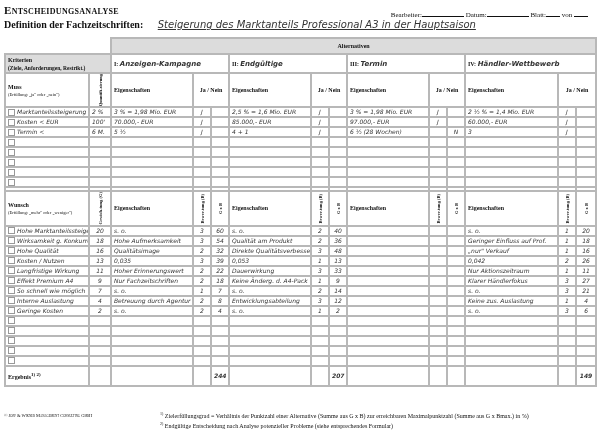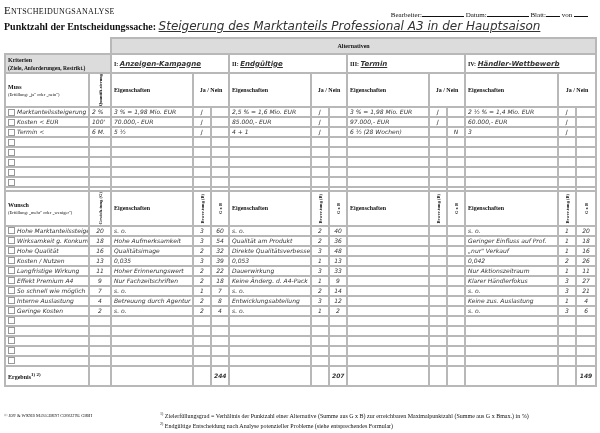--- a/index.html
+++ b/index.html
@@ -1,49 +1,49 @@
 <!DOCTYPE html>
 <html><head>
 <meta charset="utf-8">
 <style>
   html,body{margin:0;padding:0;background:#fff;}
   body{width:600px;height:433px;position:relative;overflow:hidden;font-family:"Liberation Serif",serif;color:#111;}
-  .title{position:absolute;left:4px;top:4px;font-size:11px;font-weight:normal;letter-spacing:0.3px;font-variant:small-caps;}
+  .title{position:absolute;left:4px;top:4px;font-size:11px;font-weight:bold;letter-spacing:0.3px;font-variant:small-caps;}
   .defline{position:absolute;left:4px;top:19px;font-size:10px;font-weight:bold;white-space:nowrap;}
-  .defline .hand{font-family:"DejaVu Sans",sans-serif;font-weight:normal;font-style:italic;font-size:12px;text-decoration:underline;color:#333;}
+  .defline .hand{font-family:"DejaVu Sans",sans-serif;font-weight:normal;font-style:italic;font-size:10px;text-decoration:underline;color:#333;margin-left:12px;}
   .meta{position:absolute;right:12px;top:9px;font-size:7px;white-space:nowrap;margin-left:8px;}
   .meta .ln{display:inline-block;border-bottom:1px solid #111;height:7px;vertical-align:baseline;}
   table.grid{position:absolute;left:4px;top:37px;border-collapse:collapse;table-layout:fixed;width:591px;}
   table.grid td{border:2px solid #b8b8b8;padding:0 2px;font-size:6px;height:8px;line-height:8px;white-space:nowrap;overflow:hidden;vertical-align:middle;}
   .hw{font-family:"DejaVu Sans",sans-serif;font-style:italic;font-size:5.5px;color:#333;}
   .c{text-align:center;}
   .gray{background:#dcdcdc;}
   .alt-title{font-size:10px;font-weight:bold;text-align:center;height:14px !important;line-height:14px !important;}
   .alt-head{font-size:9px;font-weight:bold;height:16px !important;}
-  .alt-head .hw{font-size:7px;text-decoration:underline;}
+  .alt-head .hw{font-size:7px;}
   .colhead{font-size:7px;font-weight:bold;height:30px !important;}
   .krit{font-size:10px;font-weight:bold;line-height:10px !important;}
   .krit small{display:block;font-size:5.5px;font-weight:bold;line-height:7px;}
   .sect{font-size:8px;font-weight:bold;line-height:9px !important;}
   .sect small{display:block;font-size:4.5px;font-weight:normal;line-height:6px;}
   .vert{writing-mode:vertical-rl;transform:rotate(180deg);font-size:4.5px;font-weight:bold;line-height:5px;margin:auto;}
   .box{display:inline-block;width:5px;height:5px;border:1px solid #999;margin-right:2px;vertical-align:middle;}
   .result{font-size:9px;font-weight:bold;height:18px !important;}
   .result sup{font-size:5px;}
   .copy{position:absolute;left:4px;top:413px;font-size:4.5px;font-variant:small-caps;}
   .fn{position:absolute;left:160px;top:410px;font-size:6px;line-height:7px;}
   .fn sup{font-size:4px;}
   .spacer td{height:2px !important;line-height:2px !important;border-left:none;border-right:none;}
 </style>
 </head>
 <body>
 
 <div class="title">Entscheidungsanalyse</div>
 <div class="defline">
-  <span>Punktzahl der Entscheidungssache:</span>
+  <span>Definition der Fachzeitschriften:</span>
   <span class="hand">Steigerung des Marktanteils Professional A3 in der Hauptsaison</span>
 </div>
 <div class="meta">
   <span>Bearbeiter:</span><span class="ln" style="width:42px"></span>
   <span>Datum:</span><span class="ln" style="width:42px"></span>
   <span>Blatt:</span><span class="ln" style="width:14px"></span>
   <span>von</span> <span class="ln" style="width:14px"></span>
 </div>
 
 <table class="grid" id="grid">

